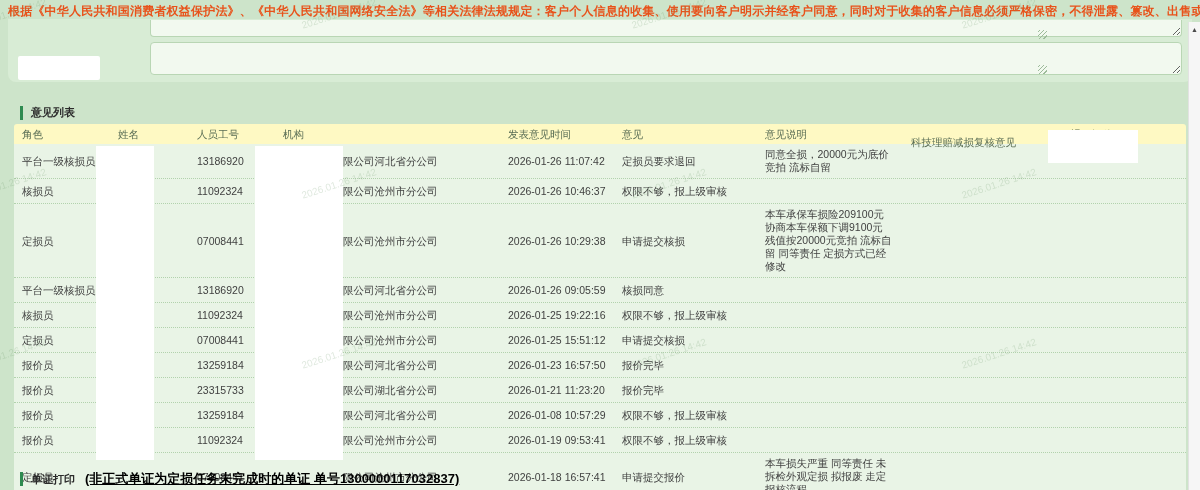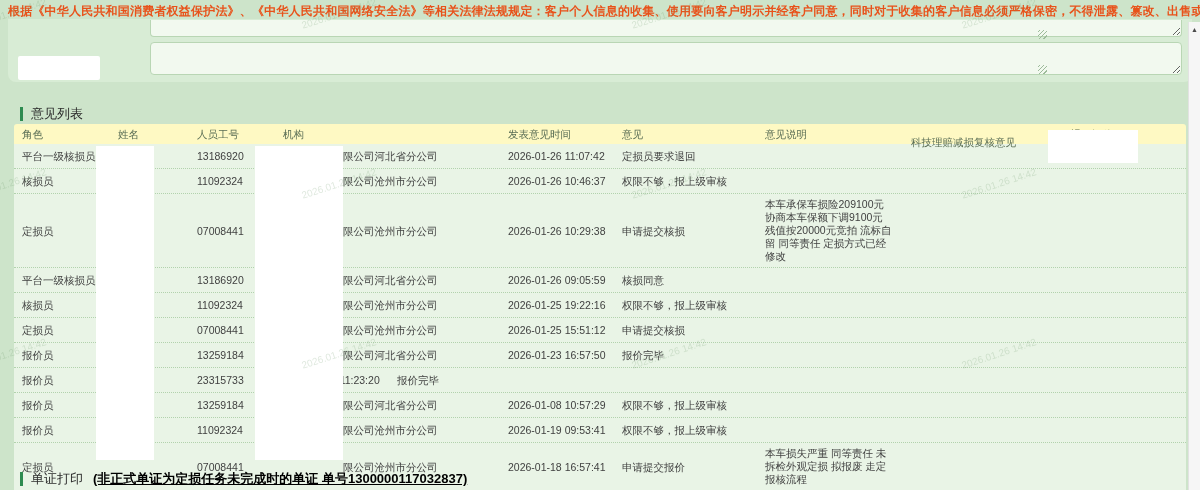--- a/index.html
+++ b/index.html
@@ -17,21 +17,21 @@
   .ta { position:absolute; left:142px; width:1032px; background:#f2f9ef;
         border:1px solid #b9d6b4; border-radius:4px; }
   .ta1 { top:1px; height:17px; border-top:none; border-radius:0 0 4px 4px; }
   .ta2 { top:23px; height:33px; }
   .grip { position:absolute; right:2px; bottom:2px; width:9px; height:9px;
           background:repeating-linear-gradient(-45deg, transparent 0 2px, #9dbb9a 2px 3px); }
 
   
   .sec-title { position:absolute; display:flex; align-items:center; gap:8px; }
   .sec-bar { width:3px; height:14px; background:#2e8b50; }
-  .sec-text { font-size:13px; font-weight:normal; color:#2b2b2b; }
+  .sec-text { font-size:11px; font-weight:bold; color:#2b2b2b; }
 
   
   .table { position:absolute; left:14px; top:124px; width:1172px; font-size:10.5px; color:#3f3f3f; }
   .thead { display:flex; height:20px; align-items:center; background:#fef9c3;
            color:#5a6e55; border-radius:3px 3px 0 0; }
   .tbody { background:#e9f4e6; }
   .trow { display:flex; align-items:center; min-height:24px; padding:4px 0; }
   .trow + .trow { border-top:1px dotted #b2d2ad; }
   .cell, .hcell { flex:none; padding:0 8px; line-height:14px; }
   .c0{width:96px; white-space:nowrap;} .c1{width:79px;} .c2{width:86px;} .c3{width:225px;}
@@ -94,20 +94,21 @@
         <span class="hcell c8">退回评价</span>
       </div>
     <div class="tbody">
         <div class="trow">
     <span class="cell c0">平台一级核损员</span>
     <span class="cell c1"></span>
     <span class="cell c2">13186920</span>
     <span class="cell c3">限公司河北省分公司</span>
     <span class="cell c4">2026-01-26 11:07:42</span>
     <span class="cell c5">定损员要求退回</span>
+    <span class="cell c6">同意全损，20000元为底价竞拍 流标自留</span>
     <span class="cell c7"></span>
   </div>
         <div class="trow">
     <span class="cell c0">核损员</span>
     <span class="cell c1"></span>
     <span class="cell c2">11092324</span>
     <span class="cell c3">限公司沧州市分公司</span>
     <span class="cell c4">2026-01-26 10:46:37</span>
     <span class="cell c5">权限不够，报上级审核</span>
     <span class="cell c6"></span>
@@ -166,20 +167,21 @@
     <span class="cell c4">2026-01-23 16:57:50</span>
     <span class="cell c5">报价完毕</span>
     <span class="cell c6"></span>
     <span class="cell c7"></span>
     <span class="cell c8"><span></span><span></span></span>
   </div>
         <div class="trow">
     <span class="cell c0">报价员</span>
     <span class="cell c1"></span>
     <span class="cell c2">23315733</span>
+    <span class="cell c3">限公司湖北省分公司</span>
     <span class="cell c4">2026-01-21 11:23:20</span>
     <span class="cell c5">报价完毕</span>
     <span class="cell c6"></span>
     <span class="cell c7"></span>
     <span class="cell c8"><span></span><span></span></span>
   </div>
         <div class="trow">
     <span class="cell c0">报价员</span>
     <span class="cell c1"></span>
     <span class="cell c2">13259184</span>

